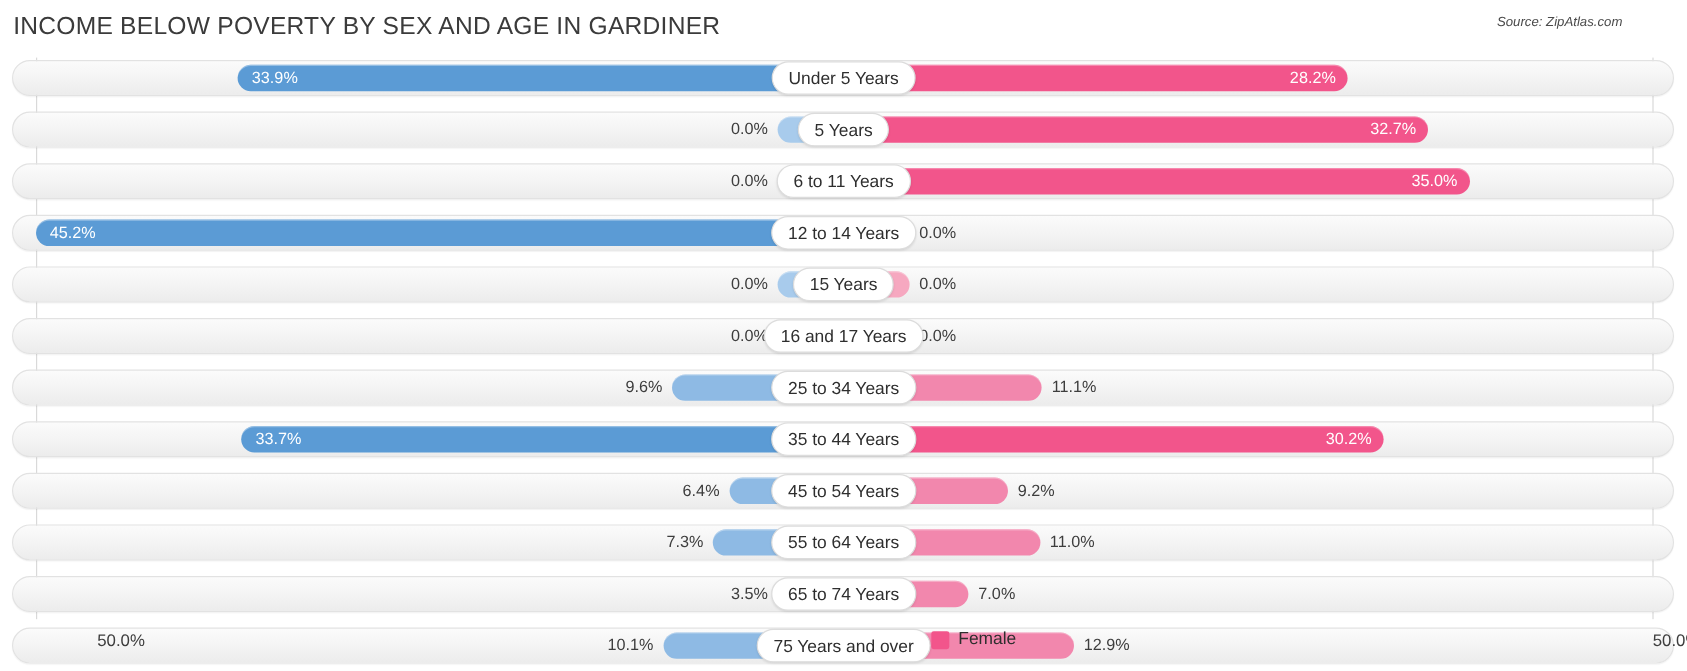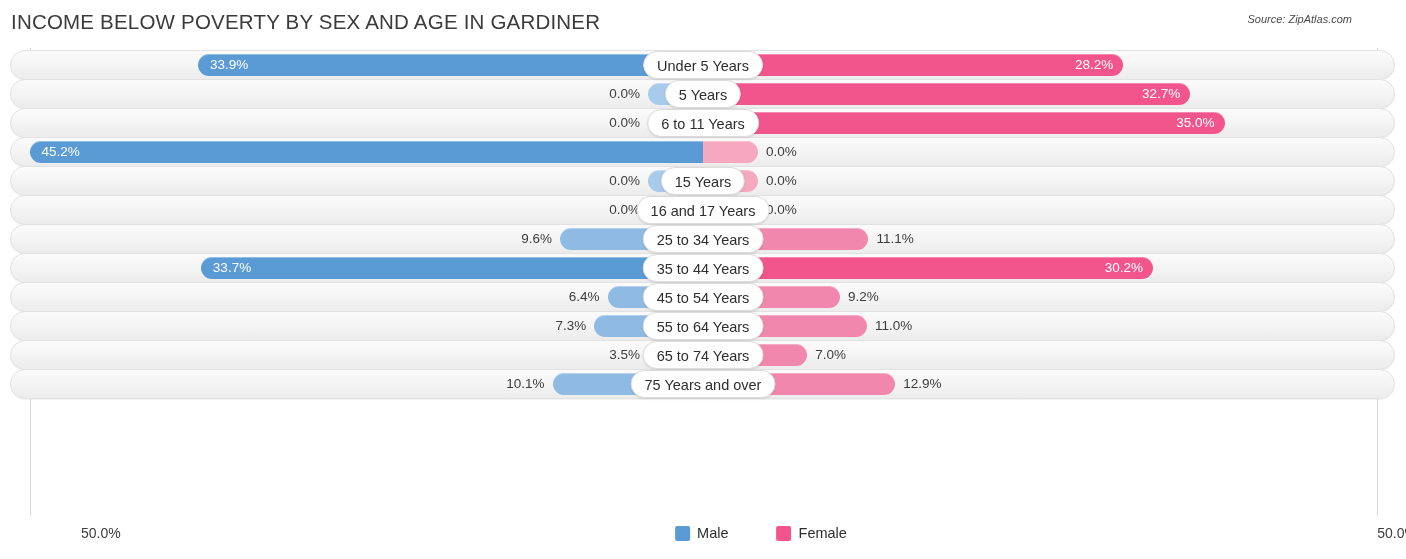--- a/index.html
+++ b/index.html
@@ -63,21 +63,21 @@
   .rows {
     position: absolute;
     left: 0;
     top: 4px;
     width: 1406px;
   }
 
   .row {
     position: relative;
     height: 24px;
-    margin-bottom: 5px;
+    margin-bottom: 19px;
   }
   .track {
     position: absolute;
     left: 10px;
     top: 0;
     width: 1385px;
     height: 30px;
     border-radius: 15px;
     background: linear-gradient(to bottom, #fbfbfb 0%, #f4f4f4 50%, #ececec 100%);
     border: 1px solid #e2e2e2;
@@ -231,20 +231,21 @@
         <div class="val male-out" style="left: 558px; width: 82px;">0.0%</div>
         <div class="val female-out inside" style="left: 1162.5px; width: 52px; text-align: right;">35.0%</div>
         <div class="cat-pill">6 to 11 Years</div>
       </div>
       <div class="row">
         <div class="track"></div>
         <div class="bar male hi" style="left: 29.52px; width: 673.48px;"></div>
         <div class="bar female zero" style="left: 703px; width: 55px;"></div>
         <div class="val male-out inside" style="left: 41.52px; text-align: left;">45.2%</div>
         <div class="val female-out" style="left: 766px;">0.0%</div>
+        <div class="cat-pill">12 to 14 Years</div>
       </div>
       <div class="row">
         <div class="track"></div>
         <div class="bar male zero" style="left: 648px; width: 55px;"></div>
         <div class="bar female zero" style="left: 703px; width: 55px;"></div>
         <div class="val male-out" style="left: 558px; width: 82px;">0.0%</div>
         <div class="val female-out" style="left: 766px;">0.0%</div>
         <div class="cat-pill">15 Years</div>
       </div>
       <div class="row">

